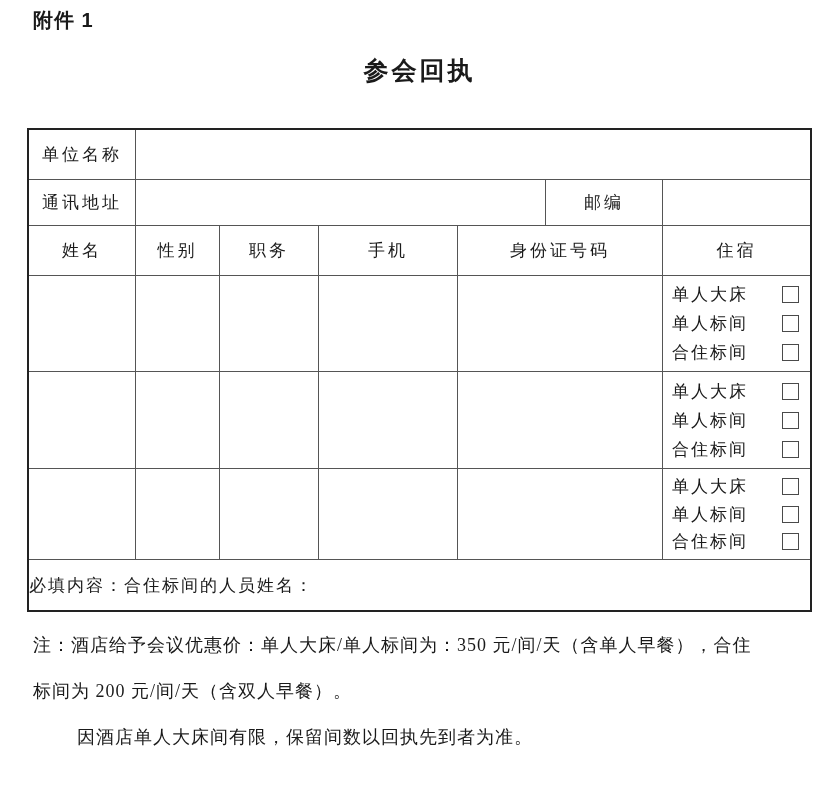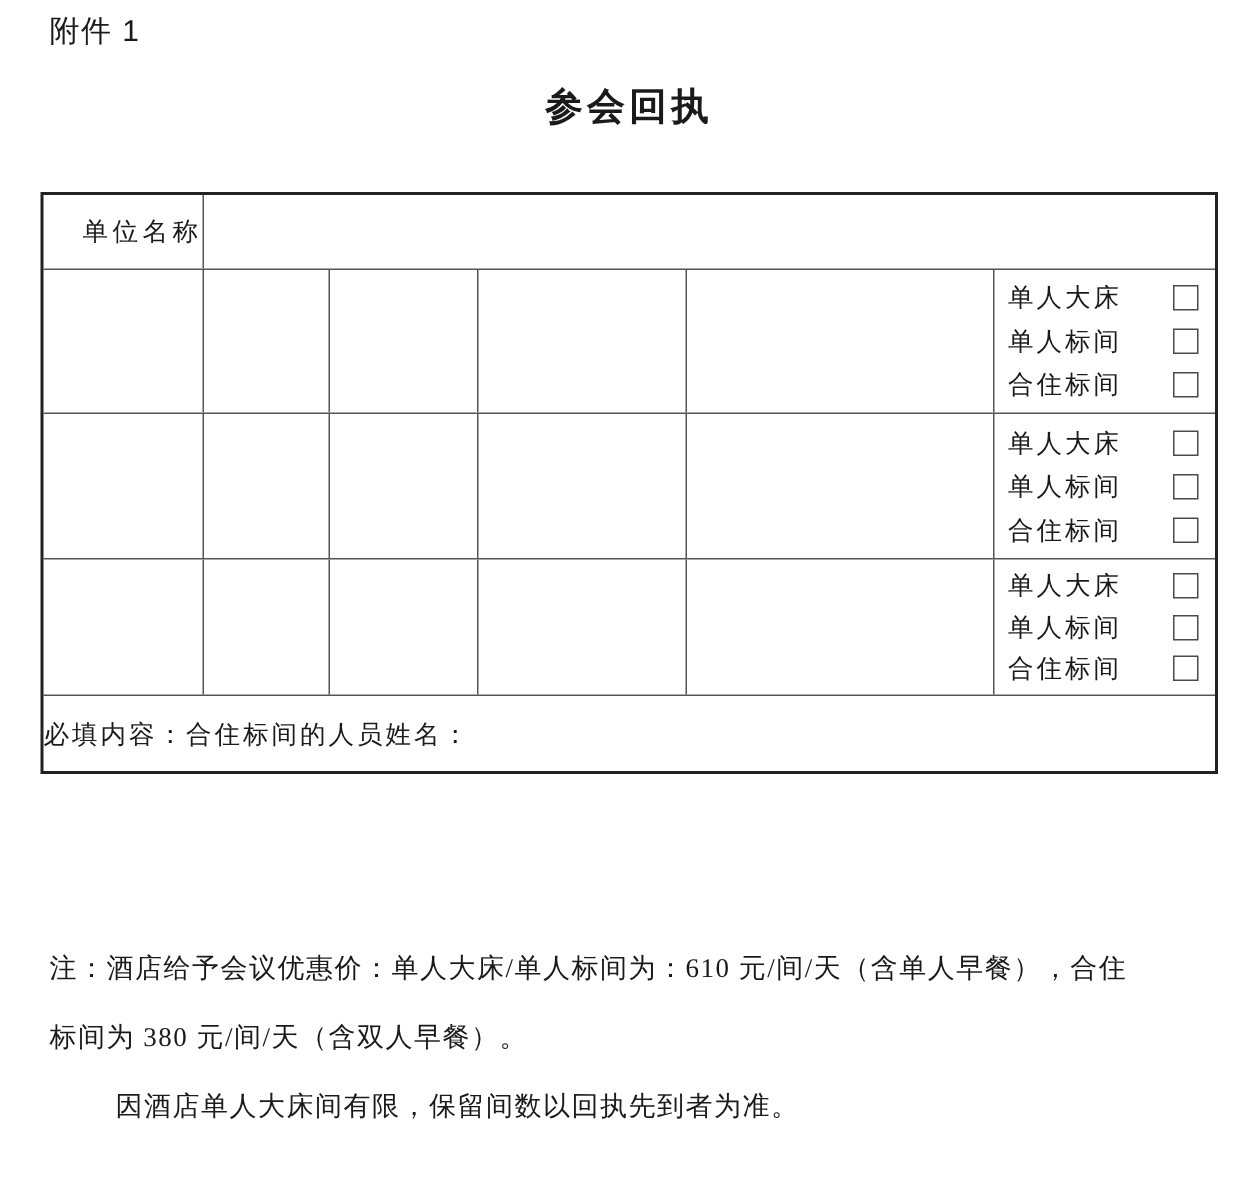--- a/index.html
+++ b/index.html
@@ -4,38 +4,38 @@
 <style>
   html,body{margin:0;padding:0;background:#ffffff;}
   .page{
     position:relative;width:832px;height:799px;background:#ffffff;
     color:#1a1a1a;font-family:"Liberation Serif","DejaVu Serif",serif;
     overflow:hidden;
   }
   .attachment{
     position:absolute;left:33px;top:7px;
     font-family:"Liberation Sans","DejaVu Sans",sans-serif;
-    font-weight:normal;font-size:20px;letter-spacing:1px;
+    font-weight:bold;font-size:20px;letter-spacing:1px;
   }
   .title{
     position:absolute;left:27px;top:54px;width:785px;
     text-align:center;font-weight:bold;font-size:25px;letter-spacing:3px;
   }
   .form-table{
     position:absolute;left:27px;top:128px;width:785px;
     border:2px solid #222222;box-sizing:border-box;background:#ffffff;
   }
   .trow{display:flex;width:100%;box-sizing:border-box;}
   .trow + .trow{border-top:1px solid #555555;}
   .cell{
     box-sizing:border-box;display:flex;align-items:center;
     font-size:17px;letter-spacing:3px;overflow:hidden;
   }
   .cell + .cell{border-left:1px solid #555555;}
-  .label-cell{padding-left:26px;}
+  .label-cell{padding-left:13px;}
   .center{justify-content:center;padding-left:0;}
   .r-unit{height:49px;}
   .r-addr{height:46px;}
   .r-head{height:50px;}
   .g1{height:96px;} .g2{height:97px;} .g3{height:91px;}
   .r-foot{height:51px;}
   .c-name{width:106px;} .c-sex{width:84px;} .c-duty{width:99px;}
   .c-phone{width:139px;} .c-id{width:205px;} .c-stay{flex:1;}
   .c-addr-input{width:410px;} .c-postal{width:117px;} .c-postal-input{flex:1;}
   .c-unit-input{flex:1;}
@@ -67,21 +67,35 @@
 
   <div class="title">参会回执</div>
 
   <div class="form-table">
 
     <div class="trow r-unit">
       <div class="cell label-cell c-name">单位名称</div>
       <div class="cell c-unit-input"></div>
     </div>
 
+    <div class="trow r-addr">
+      <div class="cell label-cell c-name">通讯地址</div>
+      <div class="cell c-addr-input"></div>
+      <div class="cell center c-postal">邮编</div>
+      <div class="cell c-postal-input"></div>
+    </div>
 
+    <div class="trow r-head">
+      <div class="cell center c-name">姓名</div>
+      <div class="cell center c-sex">性别</div>
+      <div class="cell center c-duty">职务</div>
+      <div class="cell center c-phone">手机</div>
+      <div class="cell center c-id">身份证号码</div>
+      <div class="cell center c-stay">住宿</div>
+    </div>
 
     <div class="trow g1">
       <div class="cell c-name"></div>
       <div class="cell c-sex"></div>
       <div class="cell c-duty"></div>
       <div class="cell c-phone"></div>
       <div class="cell c-id"></div>
       <div class="cell c-stay stay-cell">
         <div class="opt-line">
           <span>单人大床</span>
@@ -142,18 +156,18 @@
       </div>
     </div>
 
     <div class="trow r-foot">
       <div class="cell foot-cell">必填内容：合住标间的人员姓名：</div>
     </div>
 
   </div>
 
   <div class="notes">
-    <div>注：酒店给予会议优惠价：单人大床/单人标间为：610 元/间/天（含单人早餐），合住</div>
-    <div>标间为 380 元/间/天（含双人早餐）。</div>
+    <div>注：酒店给予会议优惠价：单人大床/单人标间为：350 元/间/天（含单人早餐），合住</div>
+    <div>标间为 200 元/间/天（含双人早餐）。</div>
     <div class="note-indent">因酒店单人大床间有限，保留间数以回执先到者为准。</div>
   </div>
 
 </div>
 
 </body></html>

